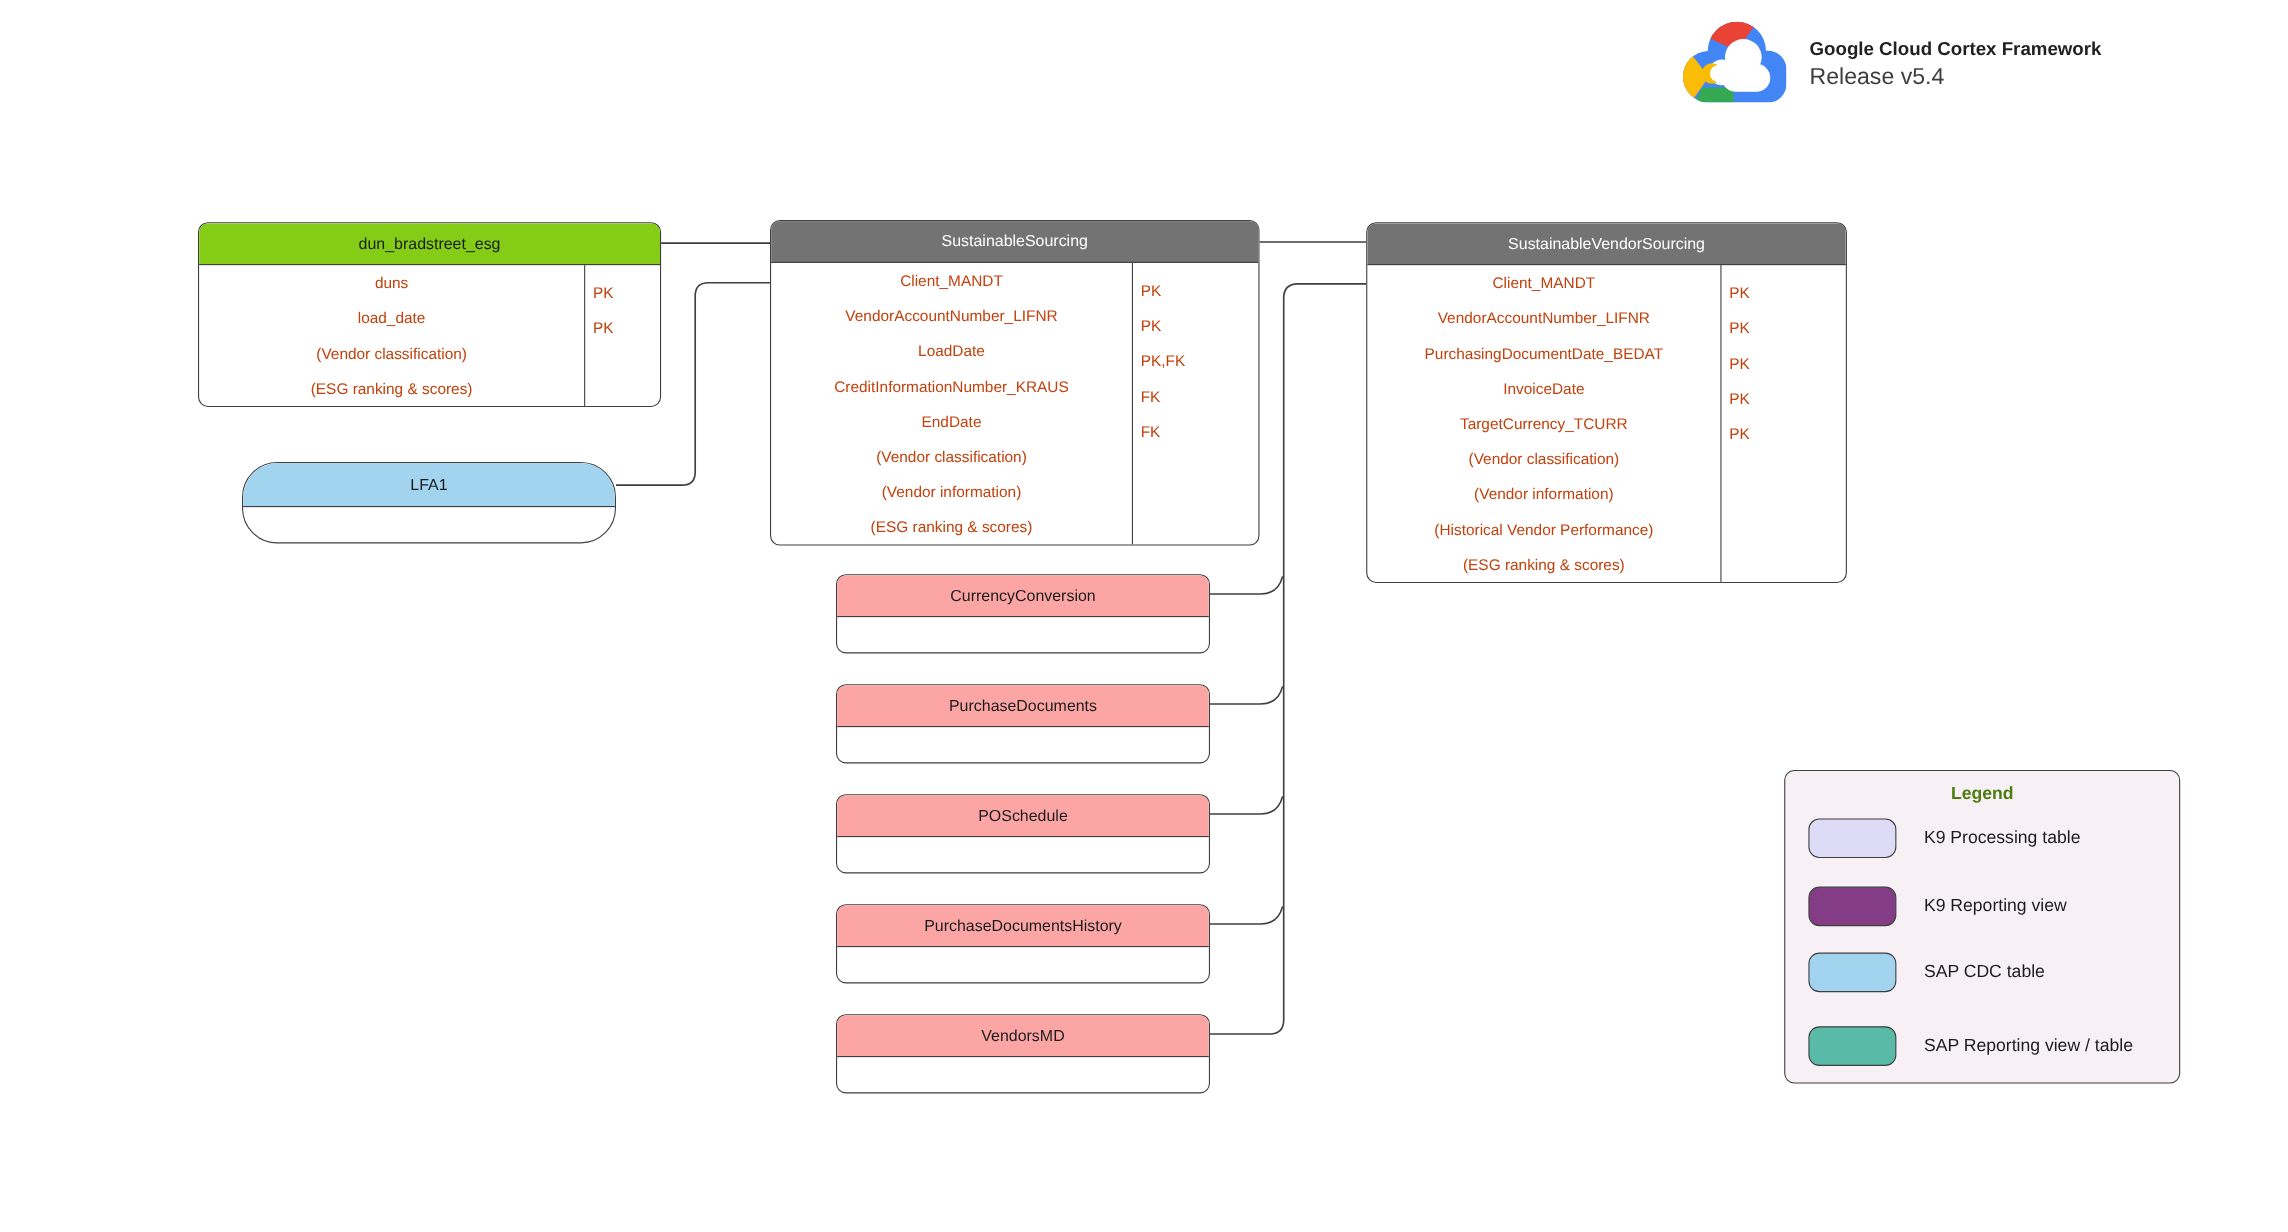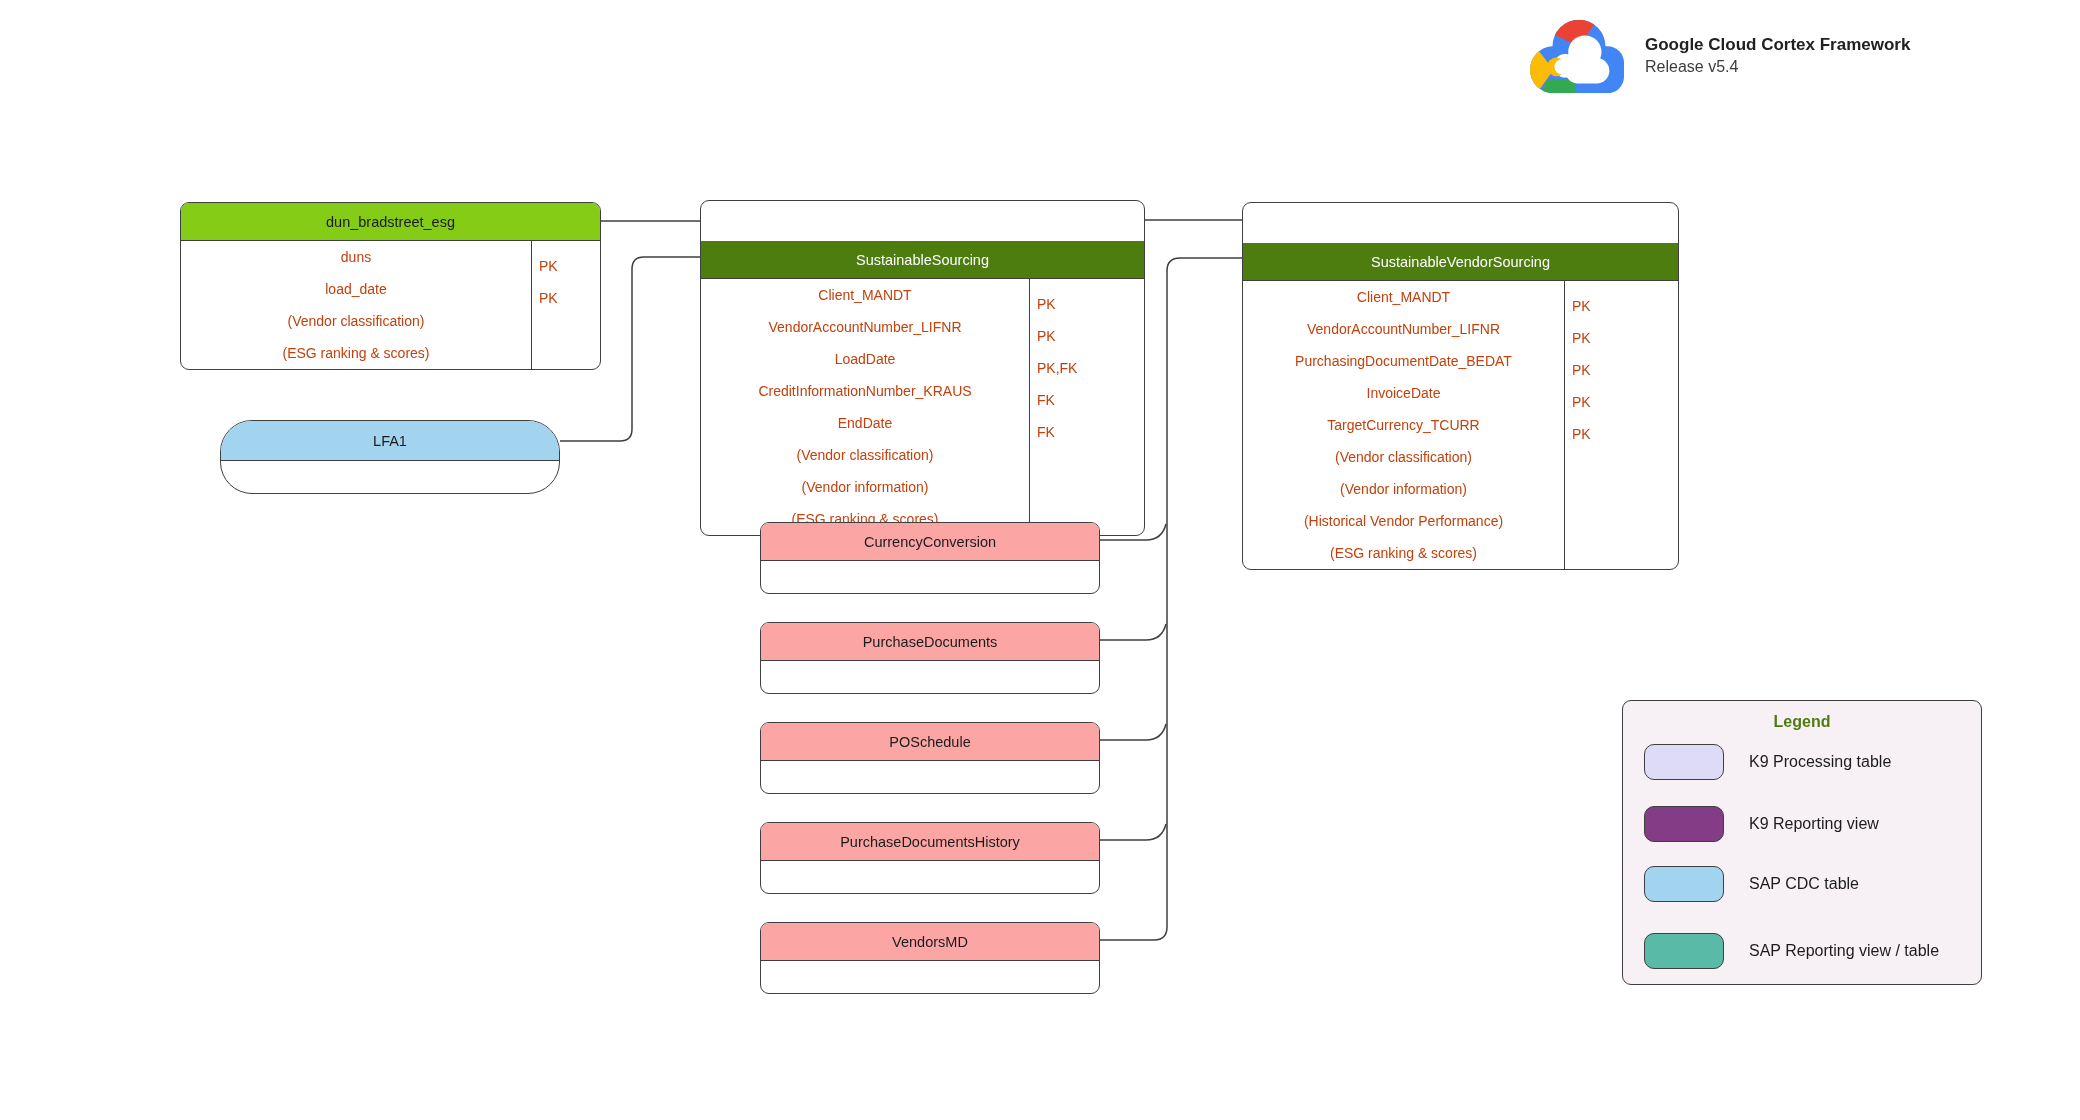--- a/index.html
+++ b/index.html
@@ -10,35 +10,35 @@
   svg.connectors{position:absolute;left:0;top:0;pointer-events:none;}
   .tbl{
     position:absolute;background:#ffffff;border:1.5px solid #3F3F3F;
     border-radius:9px;box-sizing:border-box;overflow:hidden;
   }
   .tbl-header{
     height:38px;display:flex;align-items:center;justify-content:center;
     font-size:14.5px;border-bottom:1.5px solid #3F3F3F;box-sizing:border-box;
   }
   .hdr-lavender{background:#84cc16;color:#1c1c1c;}
-  .hdr-purple{background:#4d7c0f;color:#ffffff;margin-top:40px;}
+  .hdr-purple{background:#737373;color:#ffffff;}
   .hdr-blue{background:#A2D4F0;color:#1c1c1c;height:40px;}
   .hdr-teal{background:#fca5a5;color:#1c1c1c;}
   .tbl-body{position:relative;}
   .colsep{position:absolute;top:0;bottom:0;width:0;border-left:1.4px solid #3F3F3F;}
   .trow{display:flex;height:32px;align-items:center;font-size:14px;color:#c2410c;}
   .cname{text-align:center;flex:none;}
   .ckey{flex:1;padding-left:8px;text-align:left;margin-top:17px;}
   .emptyrow{height:32px;}
 
   
   .brand{position:absolute;left:1528px;top:14px;width:480px;height:92px;}
   .brand-logo{position:absolute;left:0;top:0;}
   .brand-title{position:absolute;left:117px;top:21px;font-size:17px;font-weight:700;color:#212121;}
-  .brand-subtitle{position:absolute;left:117px;top:44px;font-size:16px;color:#3d3d3d;}
+  .brand-subtitle{position:absolute;left:117px;top:44px;font-size:21px;color:#3d3d3d;}
 
   
   .legend{
     position:absolute;left:1622px;top:700px;width:360px;height:285px;
     background:#F7F1F6;border:1.5px solid #3F3F3F;border-radius:9px;box-sizing:border-box;
   }
   .legend-title{position:absolute;left:0;right:0;top:12px;text-align:center;font-size:16px;font-weight:700;color:#4d7c0f;}
   .legend-swatch{position:absolute;left:21px;width:80px;height:36px;border:1.5px solid #3F3F3F;border-radius:10px;box-sizing:border-box;}
   .legend-label{position:absolute;left:126px;height:36px;display:flex;align-items:center;font-size:16px;color:#1c1c1c;}
   .sw-0{background:#DEDBF6;}

